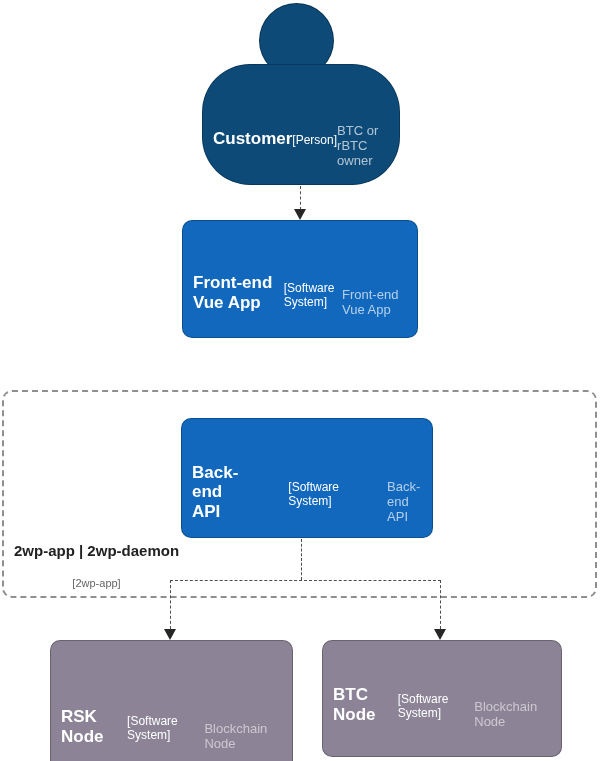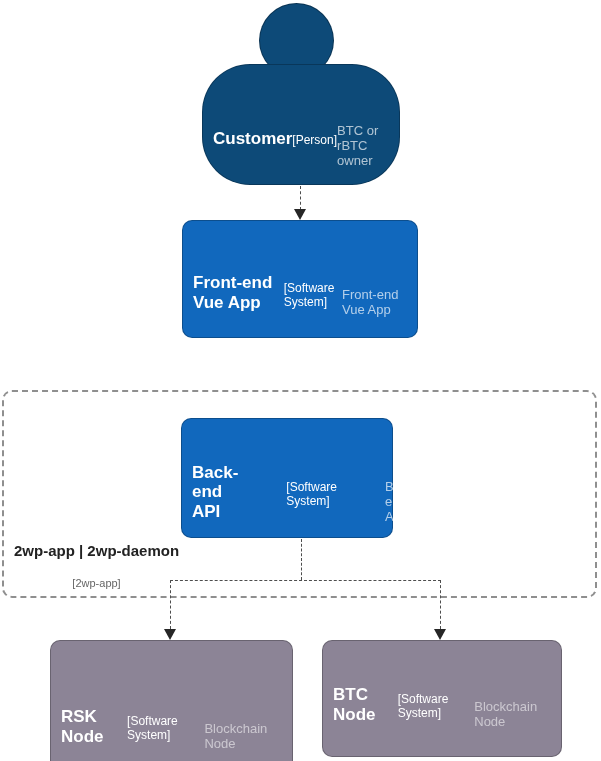--- a/index.html
+++ b/index.html
@@ -64,21 +64,21 @@
 
   <div class="vline" style="left:300px;top:186px;height:24px;"></div>
   <div class="arrow-down" style="left:294px;top:209px;"></div>
 
   <div class="node system" style="left:182px;top:220px;width:236px;height:118px;">
     <div class="node-title">Front-end Vue App</div>
     <div class="node-type">[Software System]</div>
     <div class="node-desc">Front-end Vue App</div>
   </div>
 
-  <div class="node system" style="left:181px;top:418px;width:212px;height:120px;gap:48px;">
+  <div class="node system" style="left:181px;top:418px;width:252px;height:120px;gap:48px;">
     <div class="node-title">Back-end API</div>
     <div class="node-type">[Software System]</div>
     <div class="node-desc">Back-end API</div>
   </div>
 
   <div class="vline" style="left:301px;top:539px;height:41px;"></div>
   <div class="hline" style="left:170px;top:580px;width:271px;"></div>
   <div class="vline" style="left:170px;top:580px;height:49px;"></div>
   <div class="arrow-down" style="left:164px;top:629px;"></div>
   <div class="vline" style="left:440px;top:580px;height:49px;"></div>

